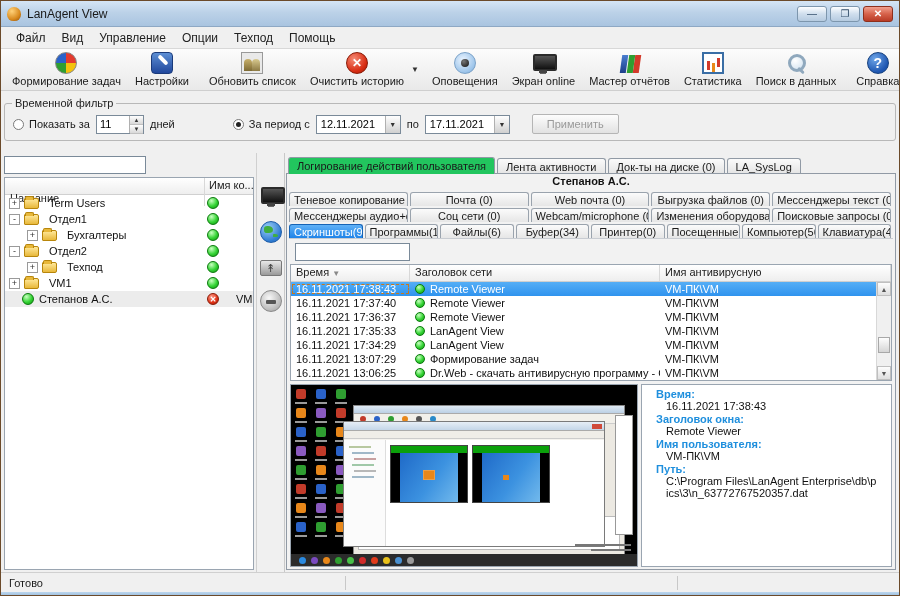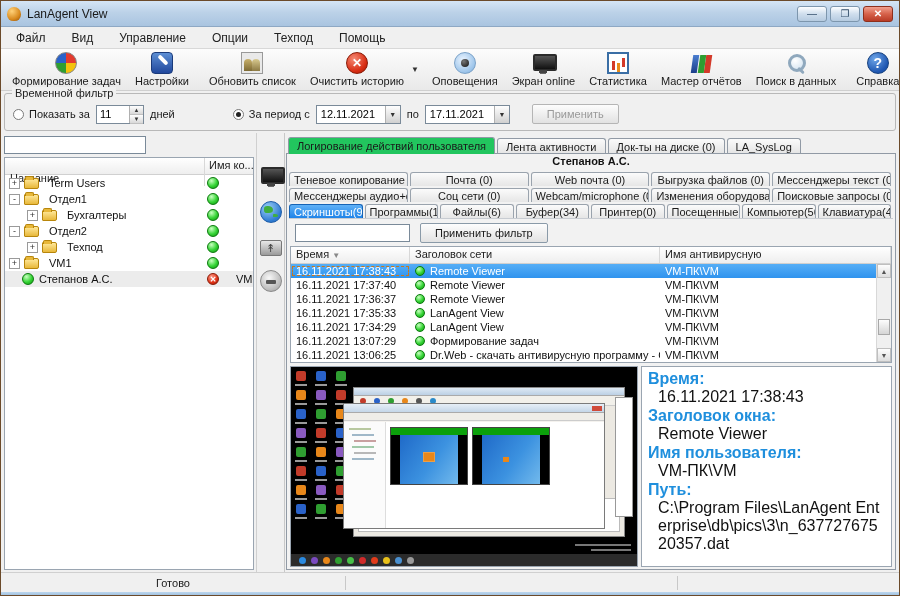--- a/index.html
+++ b/index.html
@@ -15,21 +15,21 @@
             background:radial-gradient(circle at 35% 30%,#ffd27a,#d98a1e 60%,#8a4d08); margin-right:6px; }
   .apptitle{ font-size:12px; color:#1a1a1a; flex:1; }
   .winbtns{ display:flex; gap:3px; }
   .wbtn{ width:30px; height:16px; border:1px solid #7d96ad; border-radius:3px;
          background:linear-gradient(#fdfeff,#cfdeed 50%,#b6cbe0); font-size:10px; line-height:13px;
          text-align:center; color:#35506b; }
   .wbtn.close{ background:linear-gradient(#f0a08e,#d6614a 50%,#b83b26); color:#fff; border-color:#8e2f1c; font-weight:bold;}
 
   
   .menubar{ height:22px; background:#f0f0f0; border-bottom:1px solid #d8d8d8;
-            display:flex; align-items:center; padding-left:8px; gap:12px; flex:0 0 auto;}
+            display:flex; align-items:center; padding-left:8px; gap:2px; flex:0 0 auto;}
   .menuitem{ font-size:12px; color:#222; padding:2px 7px; }
 
   
   .toolbar{ height:42px; background:linear-gradient(#fcfcfc,#e9e9e9); border-bottom:1px solid #cfcfcf;
             display:flex; align-items:stretch; padding:1px 4px; flex:0 0 auto;}
   .tbtn{ display:flex; flex-direction:column; align-items:center; justify-content:center;
          padding:1px 7px; gap:1px; }
   .tbtn .lbl{ font-size:11px; color:#1a1a1a; white-space:nowrap; }
   .tsep{ width:1px; background:#c6c6c6; margin:3px 3px; }
   .drop{ width:10px; display:flex; align-items:center; justify-content:center; font-size:8px; color:#333; }
@@ -62,21 +62,21 @@
   .i-mag{ background:transparent;}
   .i-mag::before{ content:""; position:absolute; left:3px; top:2px; width:12px; height:12px; border-radius:50%;
                   border:3px solid #8fa8bd; background:radial-gradient(circle at 35% 30%,#fff,#cfe0ee);}
   .i-mag::after{ content:""; position:absolute; right:2px; bottom:2px; width:8px; height:3px; background:#8fa8bd;
                  transform:rotate(45deg); border-radius:2px;}
   .i-help{ border-radius:50%; background:radial-gradient(circle at 35% 30%,#6fa6e8,#1d55b0 70%); border:1px solid #16417e;}
   .i-help::after{ content:"?"; position:absolute; inset:0; text-align:center; line-height:21px; color:#fff;
                   font-weight:bold; font-size:14px;}
 
   
-  .filterbox{ margin:2px 3px; border:1px solid #b8b8b8; border-radius:3px; position:relative;
+  .filterbox{ margin:12px 3px; border:1px solid #b8b8b8; border-radius:3px; position:relative;
               height:38px; flex:0 0 auto; display:flex; align-items:center; padding:6px 8px 2px; }
   .filterbox .legend{ position:absolute; top:-7px; left:7px; background:#f0f0f0; font-size:11px; padding:0 3px; color:#222;}
   .radio{ width:11px; height:11px; border-radius:50%; border:1px solid #7a7a7a; background:#fff; position:relative; margin-right:5px; flex:0 0 auto;}
   .radio.sel::after{ content:""; position:absolute; left:2px; top:2px; width:5px; height:5px; border-radius:50%; background:#222;}
   .flabel{ font-size:11px; color:#1a1a1a; margin-right:6px; white-space:nowrap;}
   .spin{ display:flex; border:1px solid #7a8a99; background:#fff; height:19px; margin-right:6px;}
   .spin input{ width:32px; border:none; font-size:11px; padding:1px 3px; font-family:inherit; outline:none;}
   .spinbtns{ display:flex; flex-direction:column; border-left:1px solid #b0b0b0;}
   .spinbtns div{ width:13px; height:9px; background:linear-gradient(#fefefe,#d8d8d8); font-size:6px; line-height:8px;
                  text-align:center; color:#333; border-bottom:1px solid #c0c0c0;}
@@ -158,21 +158,21 @@
   .lrow.sel .cT{ outline:1px dashed #c8781e; outline-offset:-2px;}
   .vscroll{ width:15px; background:#f0f0f0; border-left:1px solid #d8d8d8; display:flex; flex-direction:column; }
   .varrow{ height:14px; font-size:7px; text-align:center; line-height:13px; color:#555;
            background:linear-gradient(#fdfdfd,#dedede); border:1px solid #bfbfbf;}
   .vtrack{ flex:1; position:relative;}
   .vthumb{ position:absolute; left:1px; right:1px; top:58%; height:16px; background:linear-gradient(#fdfdfd,#d5d5d5); border:1px solid #a8a8a8;}
 
   
   .bottom{ flex:1; display:flex; gap:3px; min-height:0; padding:3px 1px 1px;}
   .preview{ width:348px; flex:0 0 auto; border:1px solid #9aa5b1; background:#000; position:relative; overflow:hidden;}
-  .details{ flex:1; border:1px solid #9aa5b1; background:#fff; font-size:16px; padding:3px 6px; overflow:hidden;}
+  .details{ flex:1; border:1px solid #9aa5b1; background:#fff; font-size:11px; padding:3px 14px; overflow:hidden;}
   .dlabel{ color:#1f8fdd; font-weight:bold; }
   .dval{ color:#111; padding-left:10px; margin-bottom:1px; word-break:break-all;}
 
   
   .dgrid{ position:absolute; left:4px; top:4px; width:62px; bottom:14px; display:flex; flex-wrap:wrap; gap:4px 8px; align-content:flex-start;}
   .dicon{ width:12px; height:15px; position:relative;}
   .dicon::before{ content:""; position:absolute; left:1px; top:0; width:10px; height:10px; background:#888; border-radius:2px;}
   .dicon::after{ content:""; position:absolute; left:0; bottom:0px; width:12px; height:2px; background:#9a9a9a;}
   .dgrid .dicon:nth-child(5n+1)::before{ background:#c23b2a;} .dgrid .dicon:nth-child(5n+2)::before{ background:#2a62c9;}
   .dgrid .dicon:nth-child(5n+3)::before{ background:#2f9e31;} .dgrid .dicon:nth-child(5n+4)::before{ background:#e8871a;}
@@ -211,21 +211,21 @@
   .taskbar i:nth-child(5){background:#48c048;} .taskbar i:nth-child(6){background:#d02a2a;}
   .taskbar i:nth-child(7){background:#e03a1a;} .taskbar i:nth-child(8){background:#e8c01a;}
   .taskbar i:nth-child(9){background:#4a90d0;} .taskbar i:nth-child(10){background:#9a9a9a;}
   .wmark{ position:absolute; right:6px; bottom:15px; width:56px;}
   .wmark::before{ content:""; display:block; height:2px; background:#777; margin-bottom:3px;}
   .wmark::after{ content:""; display:block; height:2px; background:#777; width:40px; margin-left:16px;}
 
   
   .statusbar{ height:20px; flex:0 0 auto; background:#f0f0f0; border-top:1px solid #d0d0d0; display:flex; align-items:center;}
   .spanel{ font-size:11px; color:#1a1a1a; padding:0 8px; height:14px; line-height:14px; border-right:1px solid #c8c8c8;}
-  .sp1{ width:345px;text-align:center;} .sp2{ width:332px;} .sp3{ flex:1; border-right:none;}
+  .sp1{ width:345px;} .sp2{ width:332px;} .sp3{ flex:1; border-right:none;}
   .frameedge{ height:3px; background:linear-gradient(#bcd6ee,#a3c3e0); flex:0 0 auto;}
 </style>
 </head>
 <body>
 
 <div class="window">
 
   <div class="titlebar">
     <span class="appicon"></span>
     <span class="apptitle">LanAgent View</span>
@@ -267,26 +267,26 @@
     <div class="tsep"></div>
     <div class="tbtn">
       <span class="ticon i-eye"></span>
       <span class="lbl">Оповещения</span>
     </div>
     <div class="tbtn">
       <span class="ticon i-mon"></span>
       <span class="lbl">Экран online</span>
     </div>
     <div class="tbtn">
+      <span class="ticon i-books"></span>
+      <span class="lbl">Мастер отчётов</span>
+    </div>
+    <div class="tbtn">
       <span class="ticon i-stat"></span>
       <span class="lbl">Статистика</span>
-    </div>
-    <div class="tbtn">
-      <span class="ticon i-books"></span>
-      <span class="lbl">Мастер отчётов</span>
     </div>
     <div class="tbtn">
       <span class="ticon i-mag"></span>
       <span class="lbl">Поиск в данных</span>
     </div>
     <div class="tsep"></div>
     <div class="tbtn">
       <span class="ticon i-help"></span>
       <span class="lbl">Справка</span>
     </div>
@@ -426,21 +426,20 @@
           <span class="stab">Файлы(6)</span>
           <span class="stab">Буфер(34)</span>
           <span class="stab">Принтер(0)</span>
           <span class="stab">Посещенные сайты(3)</span>
           <span class="stab">Компьютер(56)</span>
           <span class="stab">Клавиатура(47)</span>
         </div>
 
         <div class="logfilter">
           <input value="" style="">
-          <button class="btn">Применить фильтр</button>
         </div>
 
         <div class="logtable">
           <div class="lthead">
             <div class="colT"><span>Время</span> <span style="color:#888;font-size:8px">▼</span></div>
             <div class="colW">Заголовок сети</div>
             <div class="colU">Имя антивирусную</div>
           </div>
           <div class="ltbody">
             <div class="ltrows">

